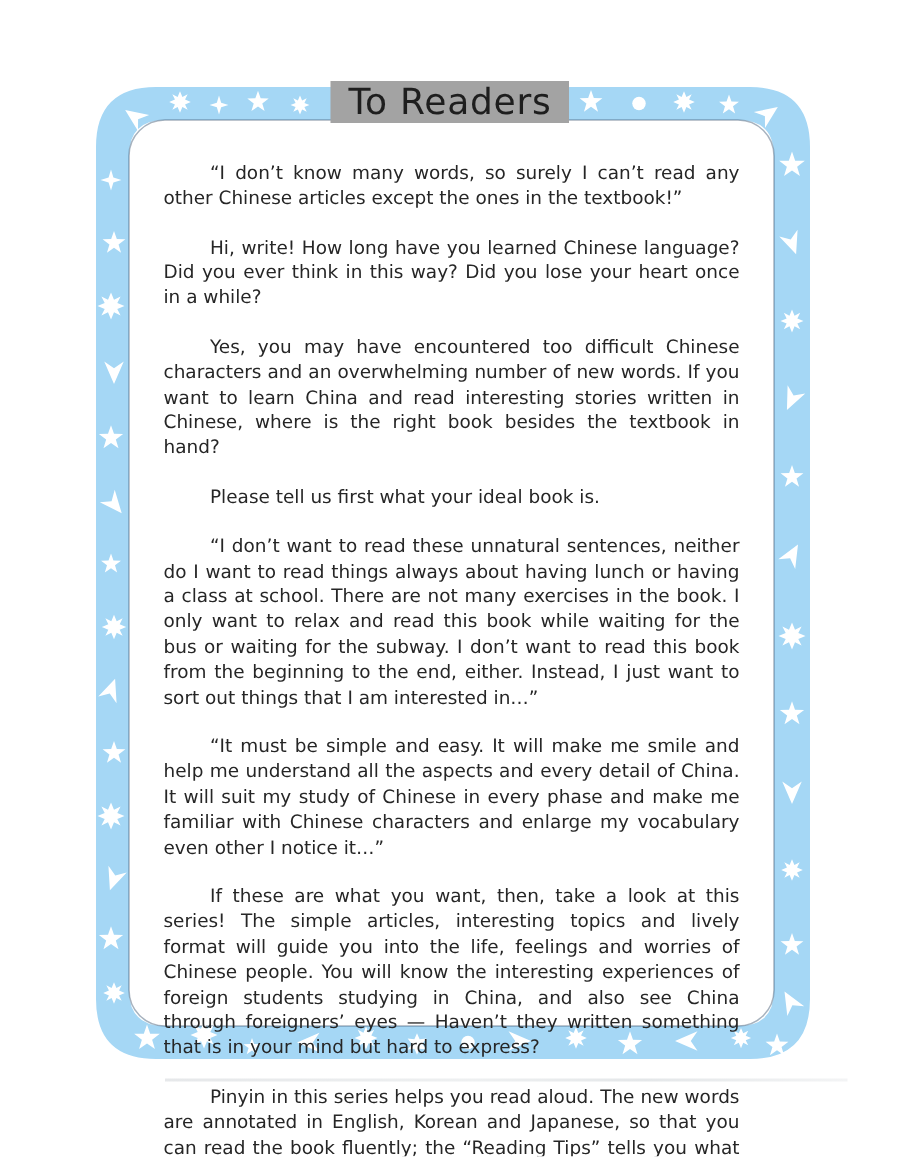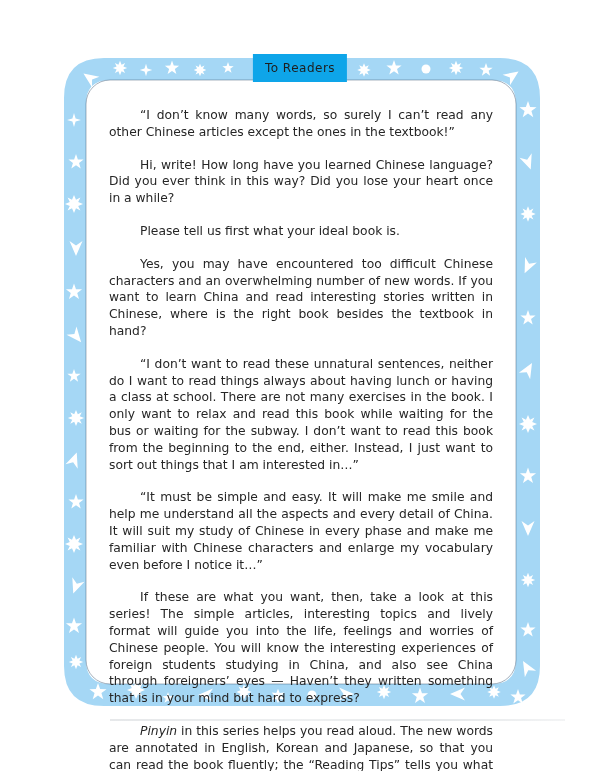--- a/index.html
+++ b/index.html
@@ -8,42 +8,42 @@
     width:600px;height:771px;
     background:#ffffff;
     overflow:hidden;
     font-family:"DejaVu Sans","Liberation Sans",sans-serif;
   }
   .frame-svg{position:absolute;left:0;top:0;width:600px;height:771px;}
   .page-title{
     position:absolute;
     top:54px;left:50%;
     transform:translateX(-50%);
-    background:#0ea5e9;
+    background:#a3a3a3;
     padding:0 12px;
     height:28px;line-height:28px;
-    font-size:12px;
+    font-size:24px;
     letter-spacing:0.5px;
     color:#1e1e1e;
     white-space:nowrap;
     z-index:2;
     text-align:right;
   }
   .content{
     position:absolute;
     left:93px;top:91px;
     width:416px;
     font-size:12.3px;
     line-height:16.8px;
     color:#262626;
     text-align:justify;
     z-index:2;
   }
   .content p{margin:16px;text-indent:31px;}
-  .content .lead-italic{font-style:italic;}
+  .content .lead-italic{}
   .artifact-line{
     position:absolute;
     left:110px;top:719px;
     width:455px;height:2px;
     background:linear-gradient(to right,#e6e8ea 0%,#eef0f1 45%,#e4e7e9 70%,#f3f4f5 100%);
     z-index:1;
   }
 </style>
 </head>
 <body>
@@ -123,23 +123,23 @@
       <use href="#burst" transform="translate(494,692) scale(0.75)"></use>
       <use href="#star5" transform="translate(518,697) scale(0.8)"></use>
     </g>
   </svg>
 
   <div class="page-title">To Readers</div>
 
   <div class="content">
     <p>“I don’t know many words, so surely I can’t read any other Chinese articles except the ones in the textbook!”</p>
     <p>Hi, write! How long have you learned Chinese language? Did you ever think in this way? Did you lose your heart once in a while?</p>
+    <p>Yes, you may have encountered too difficult Chinese characters and an overwhelming number of new words. If you want to learn China and read interesting stories written in Chinese, where is the right book besides the textbook in hand?</p>
     <p>Please tell us first what your ideal book is.</p>
-    <p>Yes, you may have encountered too difficult Chinese characters and an overwhelming number of new words. If you want to learn China and read interesting stories written in Chinese, where is the right book besides the textbook in hand?</p>
     <p>“I don’t want to read these unnatural sentences, neither do I want to read things always about having lunch or having a class at school. There are not many exercises in the book. I only want to relax and read this book while waiting for the bus or waiting for the subway. I don’t want to read this book from the beginning to the end, either. Instead, I just want to sort out things that I am interested in…”</p>
-    <p>“It must be simple and easy. It will make me smile and help me understand all the aspects and every detail of China. It will suit my study of Chinese in every phase and make me familiar with Chinese characters and enlarge my vocabulary even before I notice it…”</p>
+    <p>“It must be simple and easy. It will make me smile and help me understand all the aspects and every detail of China. It will suit my study of Chinese in every phase and make me familiar with Chinese characters and enlarge my vocabulary even other I notice it…”</p>
     <p>If these are what you want, then, take a look at this series! The simple articles, interesting topics and lively format will guide you into the life, feelings and worries of Chinese people. You will know the interesting experiences of foreign students studying in China, and also see China through foreigners’ eyes — Haven’t they written something that is in your mind but hard to express?</p>
     <p><span class="lead-italic">Pinyin</span><span> in this series helps you read aloud. The new words are annotated in English, Korean and Japanese, so that you can read the book fluently; the “Reading Tips” tells you what an article is about. The part “Have you understood it?” gives you a chance to test yourself. You can also write down things that happened in your life in “I have a few words to write” and work out a Chinese book of your own.</span></p>
     <p>Will you class such a book?</p>
   </div>
 
   <div class="artifact-line"></div>
 </div>
 
 </body></html>

